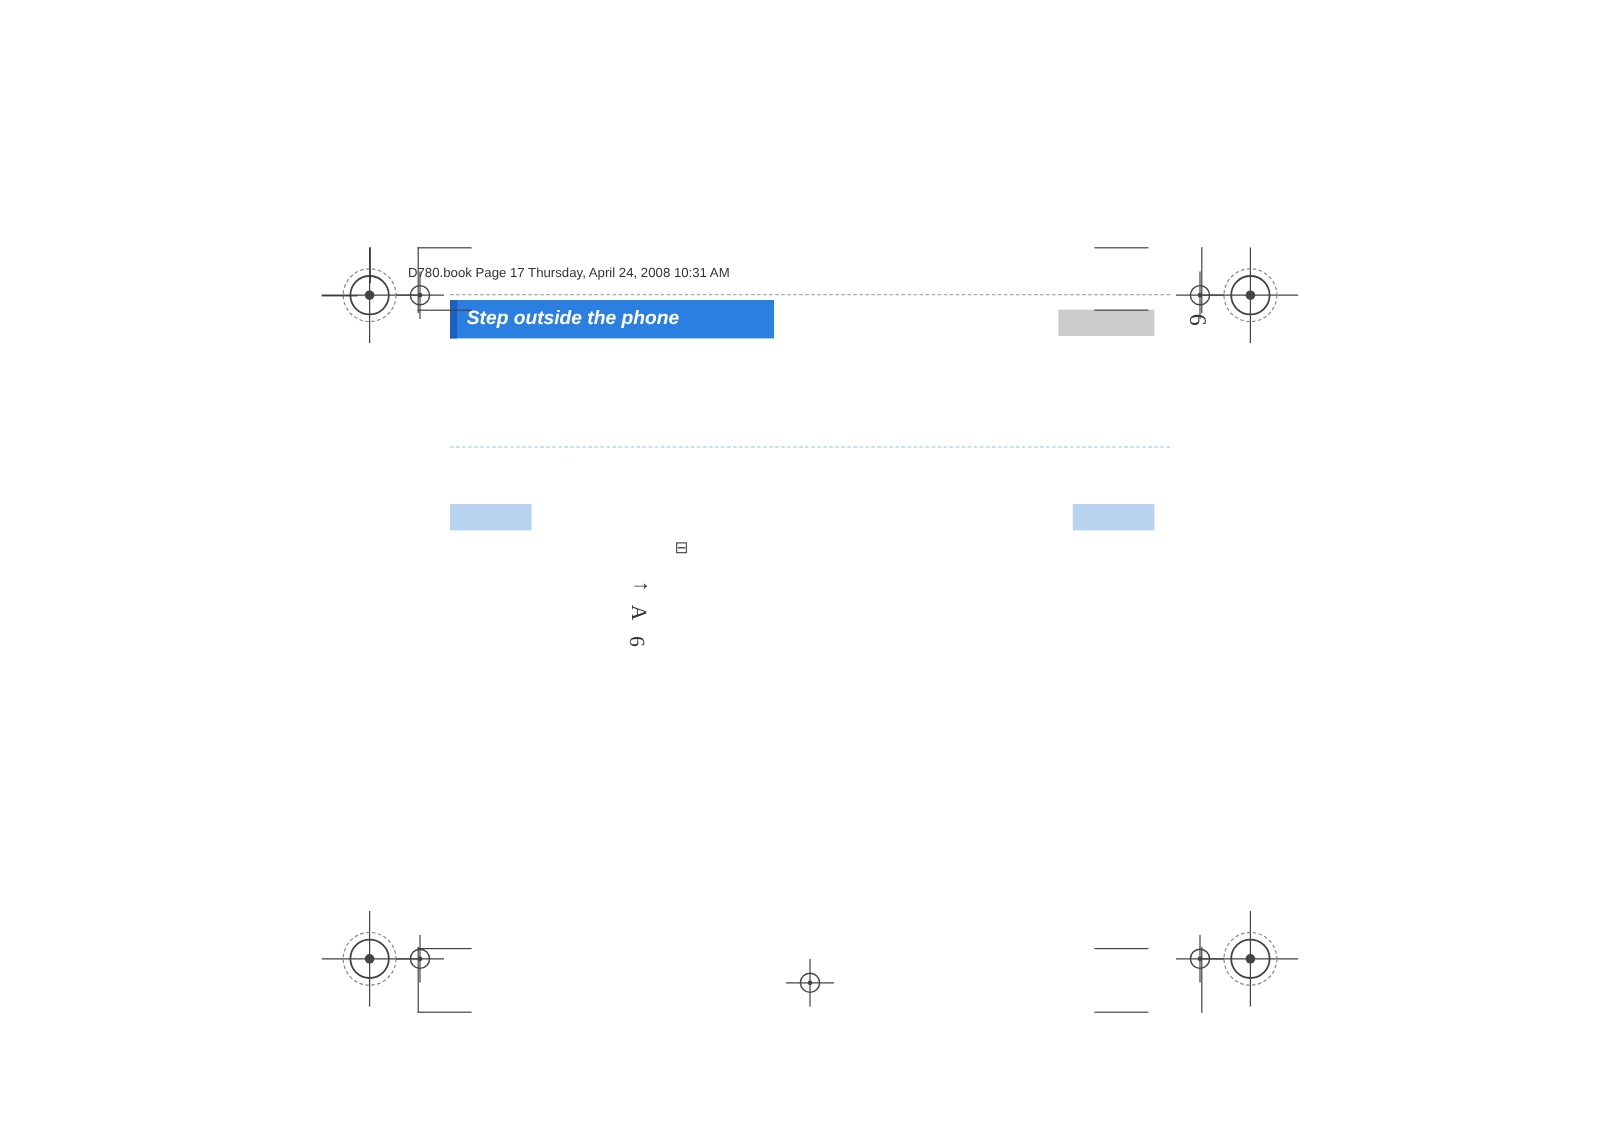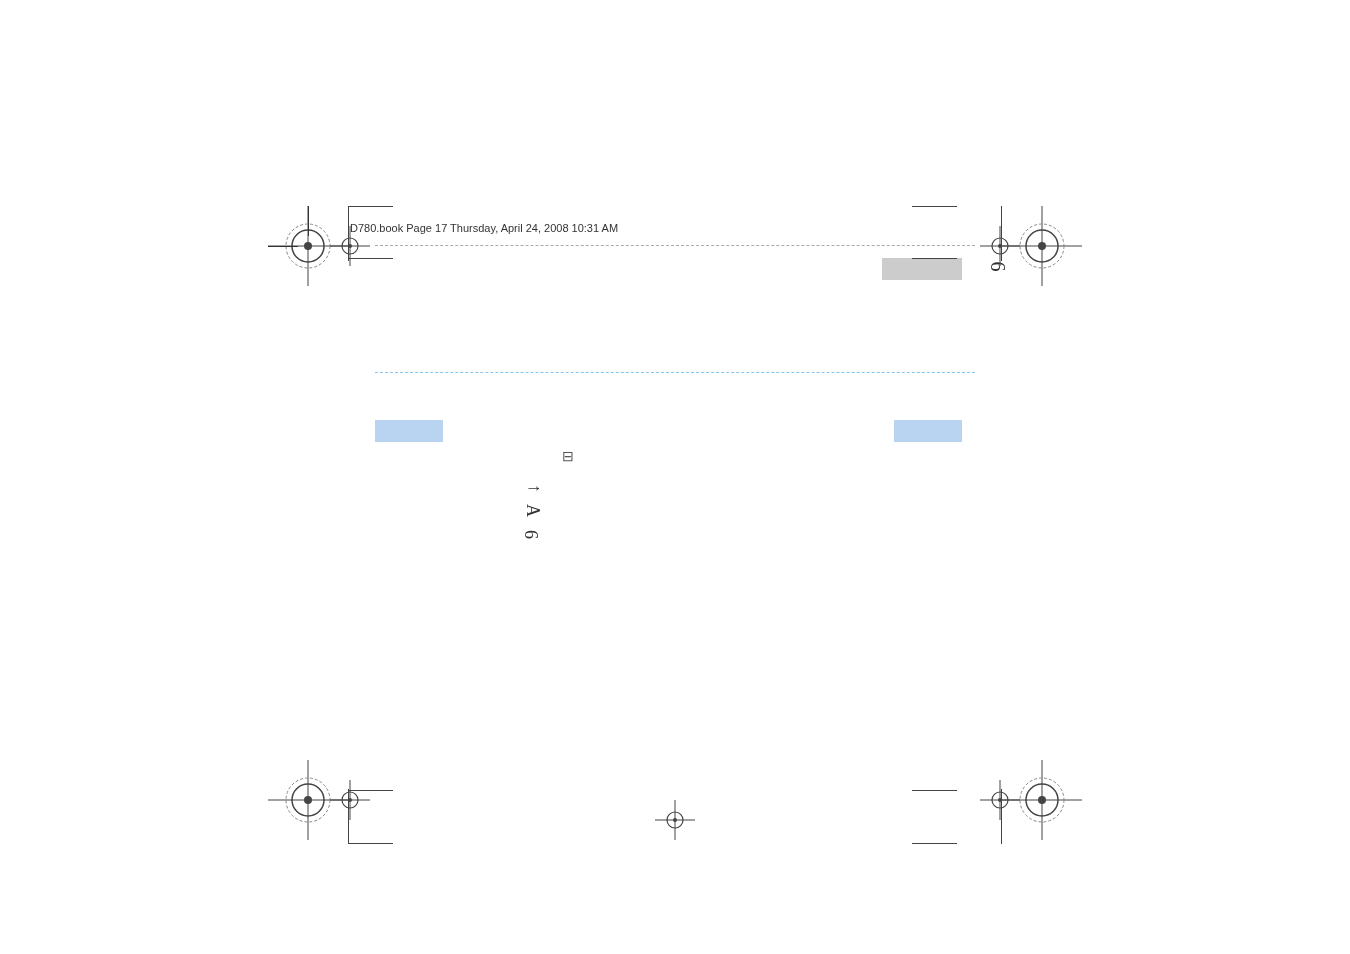--- a/index.html
+++ b/index.html
@@ -17,21 +17,21 @@
       position: absolute;
       top: 0; left: 0;
       width: 1350px;
       height: 954px;
     }
 
     
     .book-header {
       position: absolute;
       top: 218px;
-      left: 350px;
+      left: 340px;
       right: 350px;
       height: 20px;
       display: flex;
       align-items: center;
     }
 
     .header-text {
       font-size: 11px;
       font-family: Arial, sans-serif;
       color: #333;
@@ -134,20 +134,24 @@
 <body>
 
 <div class="page-container">
 
   <div class="book-header">
     <span class="header-text">D780.book  Page 17  Thursday, April 24, 2008  10:31 AM</span>
   </div>
 
   <div style="position:absolute; top:245px; left:375px; right:375px; border-top:1px dashed #aaa;"></div>
 
+  <div class="title-banner">
+    <div class="title-bar-accent"></div>
+    <span class="title-text" style="margin-left:6px;">Step outside the phone</span>
+  </div>
 
   <div class="gray-block-top"></div>
 
   <div style="position:absolute; top:255px; right:348px; font-size:20px; font-family:serif; color:#333; transform:rotate(90deg);">6</div>
 
   <div style="position:absolute; top:372px; left:375px; right:375px; border-top:1px dashed #88c4f0;"></div>
 
   <div class="blue-block-left"></div>
 
   <div class="blue-block-right"></div>

